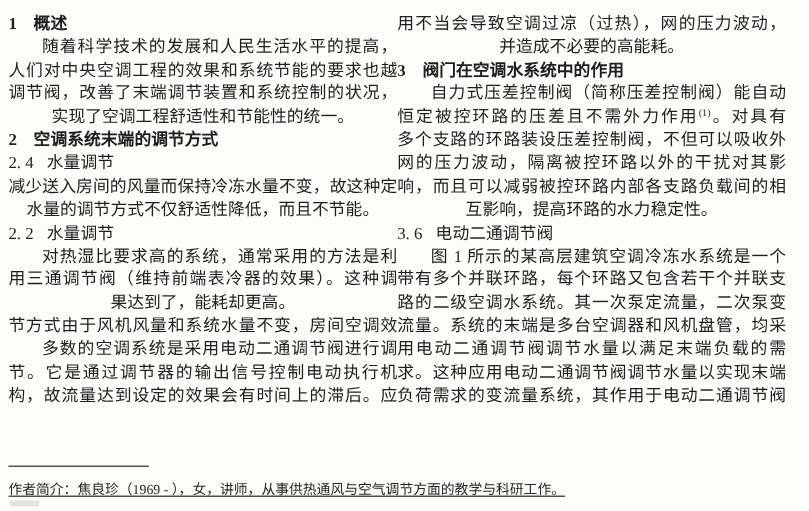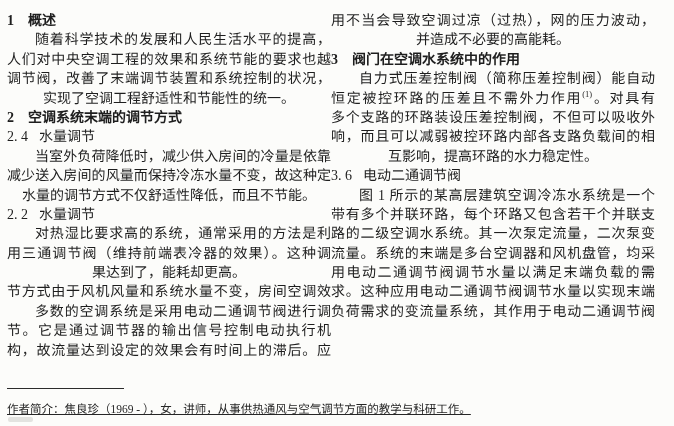--- a/index.html
+++ b/index.html
@@ -58,39 +58,39 @@
 
 <div class="columns">
   <div class="col" id="col-left">
       <div class="line h1"><span class="num">1</span><span class="title">概述</span></div>
       <div class="line body-line just indent">随着科学技术的发展和人民生活水平的提高，</div>
       <div class="line body-line just">人们对中央空调工程的效果和系统节能的要求也越</div>
       <div class="line body-line just">调节阀，改善了末端调节装置和系统控制的状况，</div>
       <div class="line body-line short">实现了空调工程舒适性和节能性的统一。</div>
       <div class="line h1"><span class="num">2</span><span class="title">空调系统末端的调节方式</span></div>
       <div class="line h2"><span class="num">2. 4</span><span class="title">水量调节</span></div>
-      <div class="line body-line just indent">当室外负荷降低时，减少供入房间的冷量是依靠</div>
       <div class="line body-line just">减少送入房间的风量而保持冷冻水量不变，故这种定</div>
       <div class="line body-line short">水量的调节方式不仅舒适性降低，而且不节能。</div>
       <div class="line h2"><span class="num">2. 2</span><span class="title">水量调节</span></div>
       <div class="line body-line just indent">对热湿比要求高的系统，通常采用的方法是利</div>
       <div class="line body-line just">用三通调节阀（维持前端表冷器的效果）。这种调</div>
       <div class="line body-line short">果达到了，能耗却更高。</div>
       <div class="line body-line just">节方式由于风机风量和系统水量不变，房间空调效</div>
       <div class="line body-line just indent">多数的空调系统是采用电动二通调节阀进行调</div>
       <div class="line body-line just">节。它是通过调节器的输出信号控制电动执行机</div>
       <div class="line body-line just">构，故流量达到设定的效果会有时间上的滞后。应</div>
     </div>
   <div class="col" id="col-right">
       <div class="line body-line just">用不当会导致空调过凉（过热），网的压力波动，</div>
       <div class="line body-line short">并造成不必要的高能耗。</div>
       <div class="line h1"><span class="num">3</span><span class="title">阀门在空调水系统中的作用</span></div>
       <div class="line body-line just indent">自力式压差控制阀（简称压差控制阀）能自动</div>
       <div class="line body-line just">恒定被控环路的压差且不需外力作用<sup class="ref">(1)</sup>。对具有</div>
       <div class="line body-line just">多个支路的环路装设压差控制阀，不但可以吸收外</div>
+      <div class="line body-line just">网的压力波动，隔离被控环路以外的干扰对其影</div>
       <div class="line body-line just">响，而且可以减弱被控环路内部各支路负载间的相</div>
       <div class="line body-line short">互影响，提高环路的水力稳定性。</div>
       <div class="line h2"><span class="num">3. 6</span><span class="title">电动二通调节阀</span></div>
       <div class="line body-line just indent">图 1 所示的某高层建筑空调冷冻水系统是一个</div>
       <div class="line body-line just">带有多个并联环路，每个环路又包含若干个并联支</div>
       <div class="line body-line just">路的二级空调水系统。其一次泵定流量，二次泵变</div>
       <div class="line body-line just">流量。系统的末端是多台空调器和风机盘管，均采</div>
       <div class="line body-line just">用电动二通调节阀调节水量以满足末端负载的需</div>
       <div class="line body-line just">求。这种应用电动二通调节阀调节水量以实现末端</div>
       <div class="line body-line just">负荷需求的变流量系统，其作用于电动二通调节阀</div>

